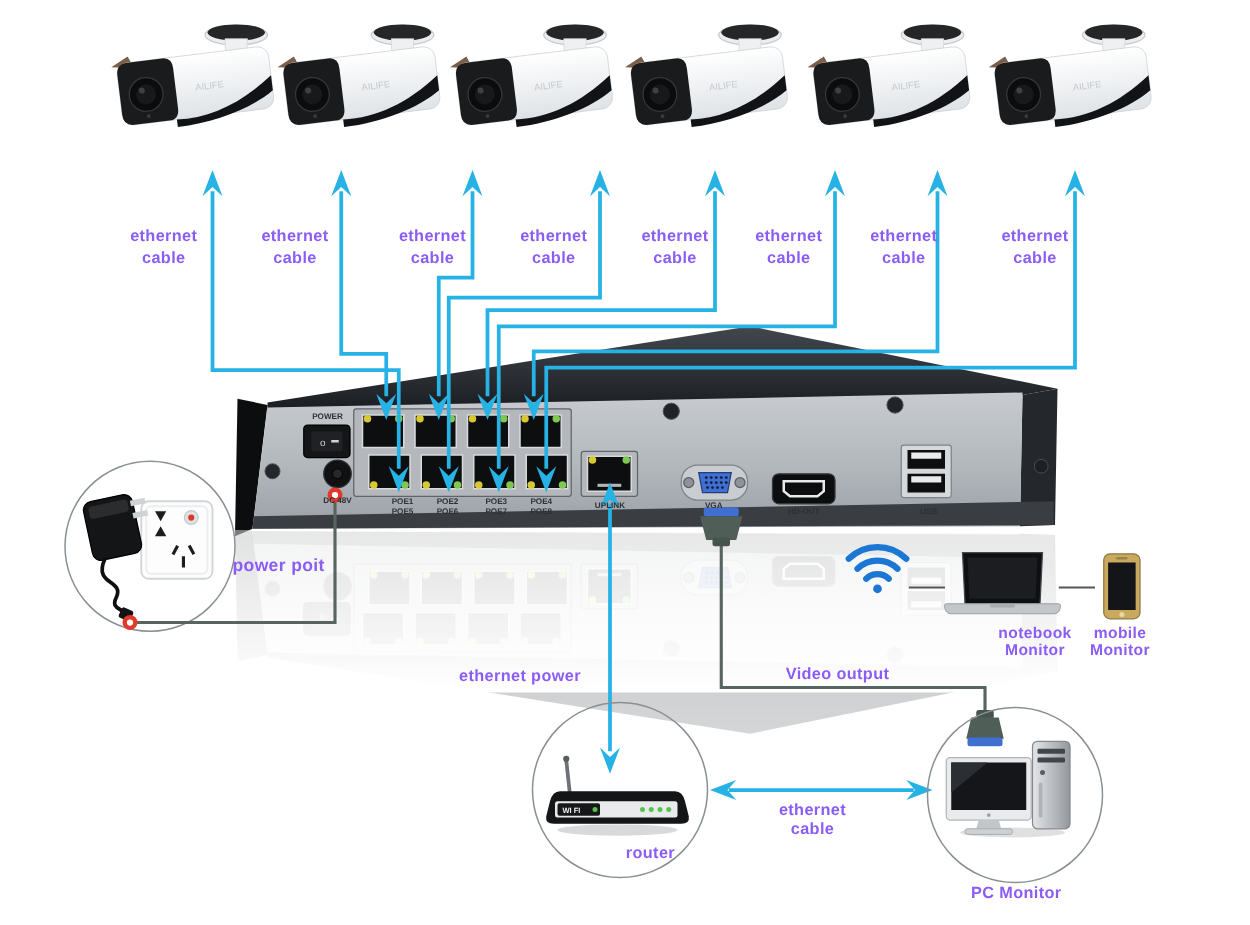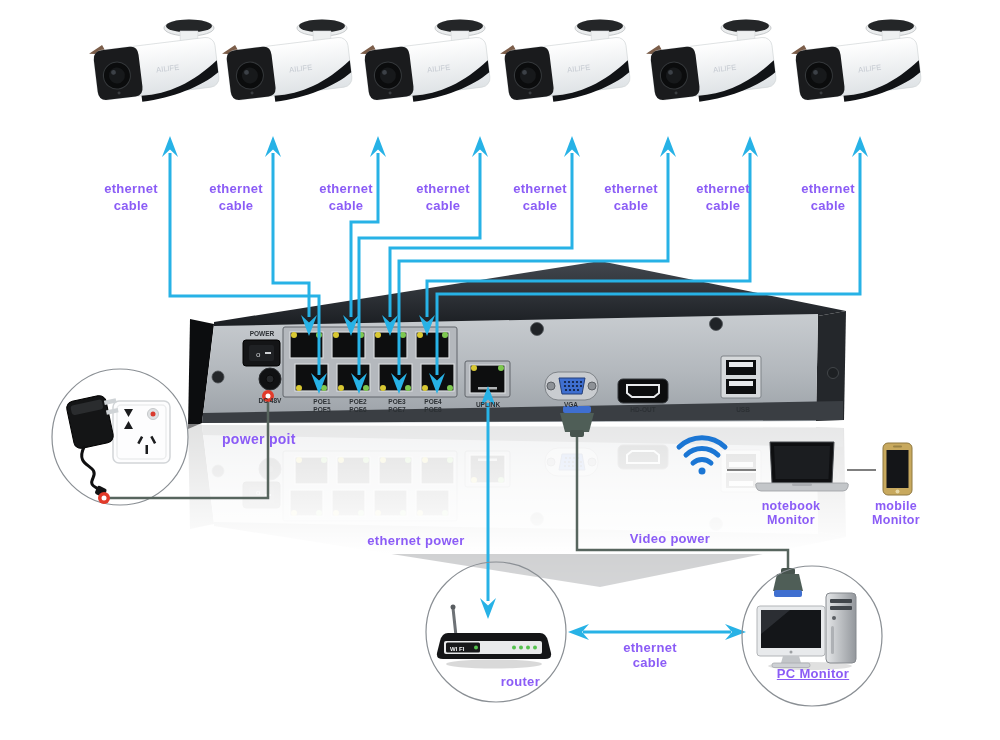--- a/index.html
+++ b/index.html
@@ -361,30 +361,30 @@
     </div>
 <div class="lbl" style="left:678px;top:180px;width:90px;">
       <div>ethernet</div>
       <div>cable</div>
     </div>
 <div class="lbl" style="left:783px;top:180px;width:90px;">
       <div>ethernet</div>
       <div>cable</div>
     </div>
 
-<div class="lbl lbl-left" style="left:186px;top:431px;font-size:14px;margin-left:36px;">power poit</div>
+<div class="lbl lbl-left" style="left:186px;top:444px;font-size:14px;">power poit</div>
 <div class="lbl" style="left:346px;top:532px;width:140px;">ethernet power</div>
-<div class="lbl" style="left:600px;top:530px;width:140px;">Video power</div>
+<div class="lbl" style="left:600px;top:530px;width:140px;">Video output</div>
 <div class="lbl" style="left:605px;top:640px;width:90px;line-height:15px;">
       <div>ethernet</div>
       <div>cable</div>
     </div>
 <div class="lbl" style="left:450px;top:673px;width:90px;text-align:right;">router</div>
-<div class="lbl" style="left:763px;top:665px;width:100px;text-decoration:underline;">PC Monitor</div>
-<div class="lbl small" style="left:746px;top:500px;width:90px;">
+<div class="lbl" style="left:763px;top:705px;width:100px;">PC Monitor</div>
+<div class="lbl small" style="left:783px;top:500px;width:90px;">
       <div>notebook</div>
       <div>Monitor</div>
     </div>
 <div class="lbl small" style="left:851px;top:500px;width:90px;">
       <div>mobile</div>
       <div>Monitor</div>
     </div>
 
 <div class="plbl" style="left:240px;top:330px;width:44px;">POWER</div>
 <div class="plbl" style="left:248px;top:397px;width:44px;">DC 48V</div>

